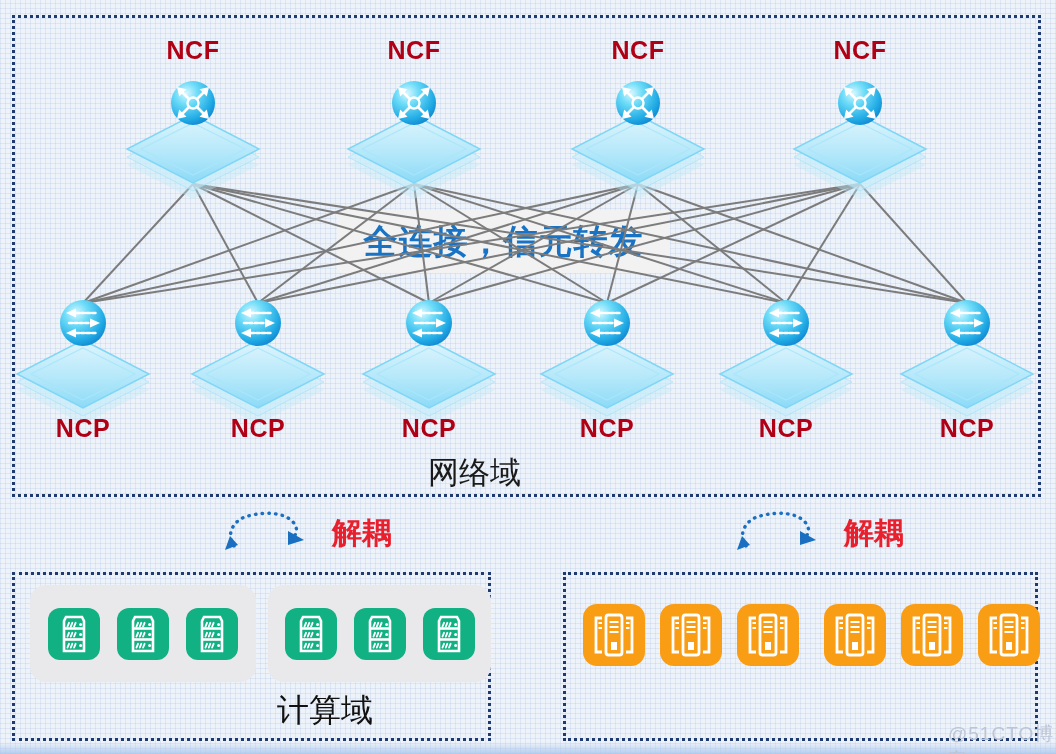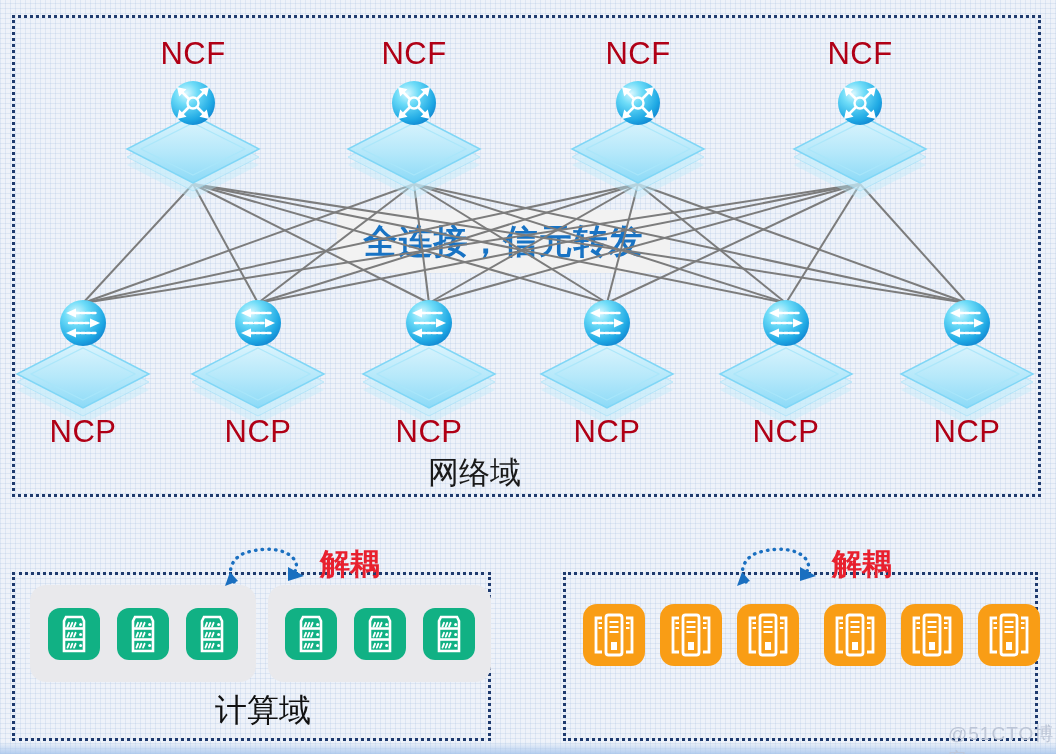--- a/index.html
+++ b/index.html
@@ -20,47 +20,47 @@
   }
   .domain{position:absolute;box-sizing:border-box;border:3px dotted #1e3a6e;z-index:1}
   .network{left:12px;top:15px;width:1029px;height:482px}
   .compute{left:12px;top:572px;width:479px;height:169px}
   .storage{left:563px;top:572px;width:475px;height:169px}
 
   .mesh{position:absolute;left:0;top:0;z-index:2;pointer-events:none}
 
   .node{position:absolute;width:150px;z-index:3}
   .node .nlabel{position:absolute;left:0;top:0;width:150px;text-align:center;
-    font-weight:400;font-size:31px;color:#b00016;letter-spacing:.5px}
+    font-weight:700;font-size:25px;color:#b00016;letter-spacing:.5px}
   .ncp .nlabel{top:118px}
   .plat{position:absolute;left:5px}
   .ncf .plat{top:71px}
   .ncp .plat{top:36px}
   .sph{position:absolute;left:52px}
   .ncf .sph{top:44px}
   .ncp .sph{top:4px}
 
   .chip{position:absolute;left:322px;top:192px;width:333px;height:63px;background:#f2f2f2;
     z-index:4;display:flex;align-items:center;justify-content:center;
     font-size:34px;font-weight:700;color:#1873c4;letter-spacing:1px}
   .net-label{position:absolute;left:413px;top:434px;width:220px;text-align:left;
     font-size:31px;color:#1a1a1a;z-index:3}
 
-  .decouple{position:absolute;top:544px;height:46px;z-index:3;display:flex;align-items:flex-start;gap:12px}
+  .decouple{position:absolute;top:508px;height:46px;z-index:3;display:flex;align-items:flex-end;gap:24px}
   .decouple .dlabel{font-size:30px;font-weight:700;color:#e8202e}
 
   .srv-group{position:absolute;top:10px;height:97px;background:#e9e9ec;border-radius:16px;
     display:flex;align-items:center;justify-content:center;gap:17px}
   .green-chip{width:52px;height:52px;border-radius:12px;background:#11b184;
     display:flex;align-items:center;justify-content:center}
   .sto-group{position:absolute;top:29px;display:flex;gap:15px}
   .orange-chip{width:62px;height:62px;border-radius:14px;background:#f99d15;
     display:flex;align-items:center;justify-content:center}
 
-  .dom-label{position:absolute;font-size:32px;color:#111;text-align:center;z-index:3}
+  .dom-label{position:absolute;font-size:32px;color:#111;text-align:right;z-index:3}
   .compute .dom-label{left:138px;top:114px;width:220px}
   .storage .dom-label{left:145px;top:114px;width:200px}
   .sub-red{position:absolute;left:308px;top:112px;width:190px;text-align:center;
     font-size:30px;font-weight:700;color:#e8202e;z-index:3}
 
   .watermark{position:absolute;left:948px;top:721px;font-size:19px;color:#bcc5d6;
     z-index:6;letter-spacing:1px}
 </style>
 </head>
 <body>

